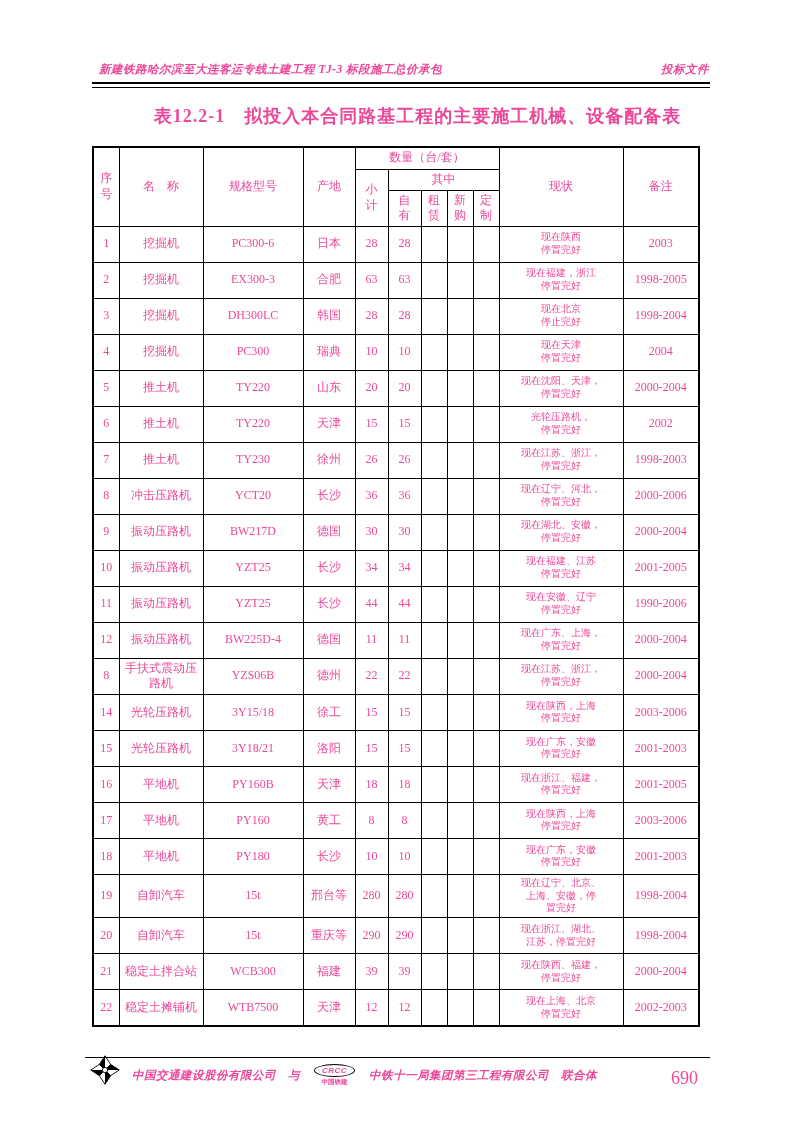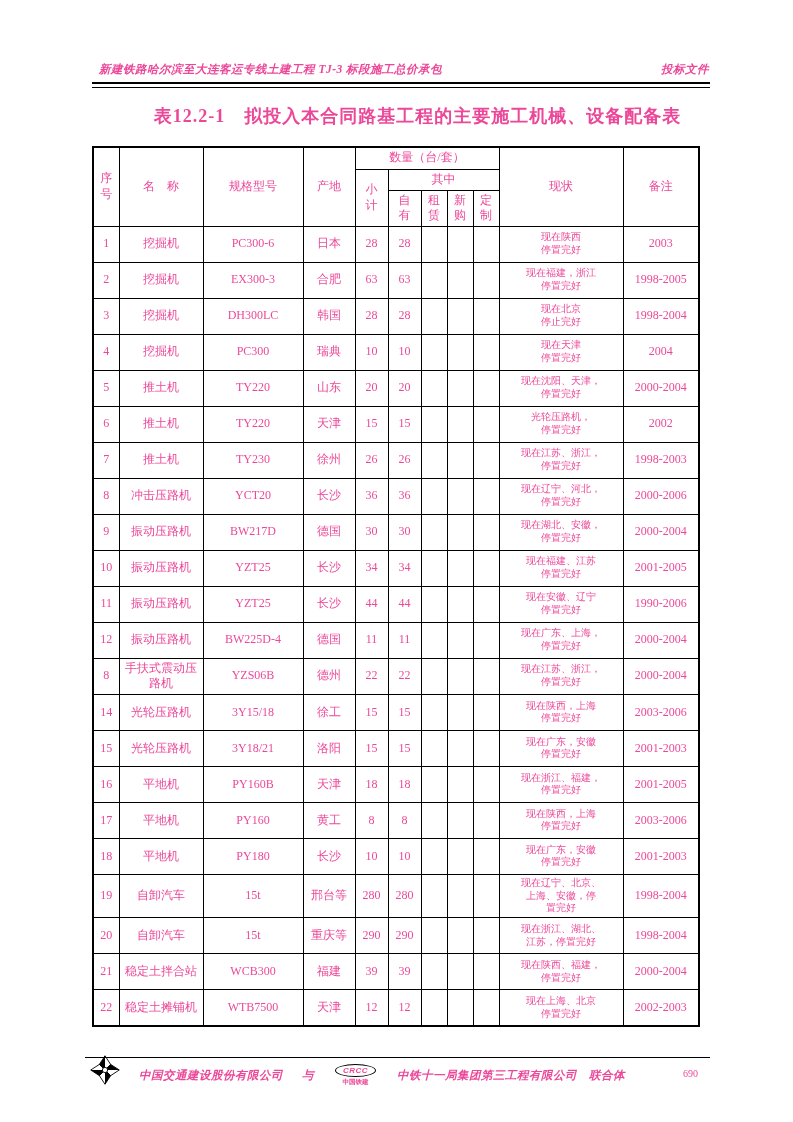--- a/index.html
+++ b/index.html
@@ -42,35 +42,35 @@
   thead tr.hr2 { height:21px; }
   thead tr.hr3 { height:32px; }
   tbody tr { height:36px; }
   
   .footer-rule {
     position:absolute; top:1041px; left:85px; right:83px;
     border-top:1.5px solid #000;
   }
   .page-footer {
     position:absolute; top:1047px; left:90px; right:120px;
-    display:flex; align-items:center; gap:19px;
+    display:flex; align-items:center; gap:12px;
     font-size:11.5px; font-style:italic; font-weight:bold; letter-spacing:.5px;
   }
   .compass { margin-top:-8px; flex:0 0 auto; }
   .crcc { display:inline-flex; flex-direction:column; align-items:center; margin:0 2px; font-style:normal; }
   .crcc-oval {
     display:inline-block; border:1.5px solid #000; border-radius:50%;
     font-size:8px; font-weight:bold; font-style:italic;
     padding:1px 7px; line-height:9px; letter-spacing:.5px;
     font-family:"Liberation Sans","DejaVu Sans",sans-serif;
   }
   .crcc-caption { font-size:6.5px; font-weight:bold; letter-spacing:0; margin-top:1px; }
   .page-number {
     position:absolute; top:1052px; right:95px;
-    font-size:10px; font-style:normal; font-weight:normal;
+    font-size:18px; font-style:normal; font-weight:normal;
   }
 </style>
 </head>
 <body>
 
 <div class="page">
 
   <div class="page-header">
     <span>新建铁路哈尔滨至大连客运专线土建工程 TJ-3 标段施工总价承包</span>
     <span>投标文件</span>

